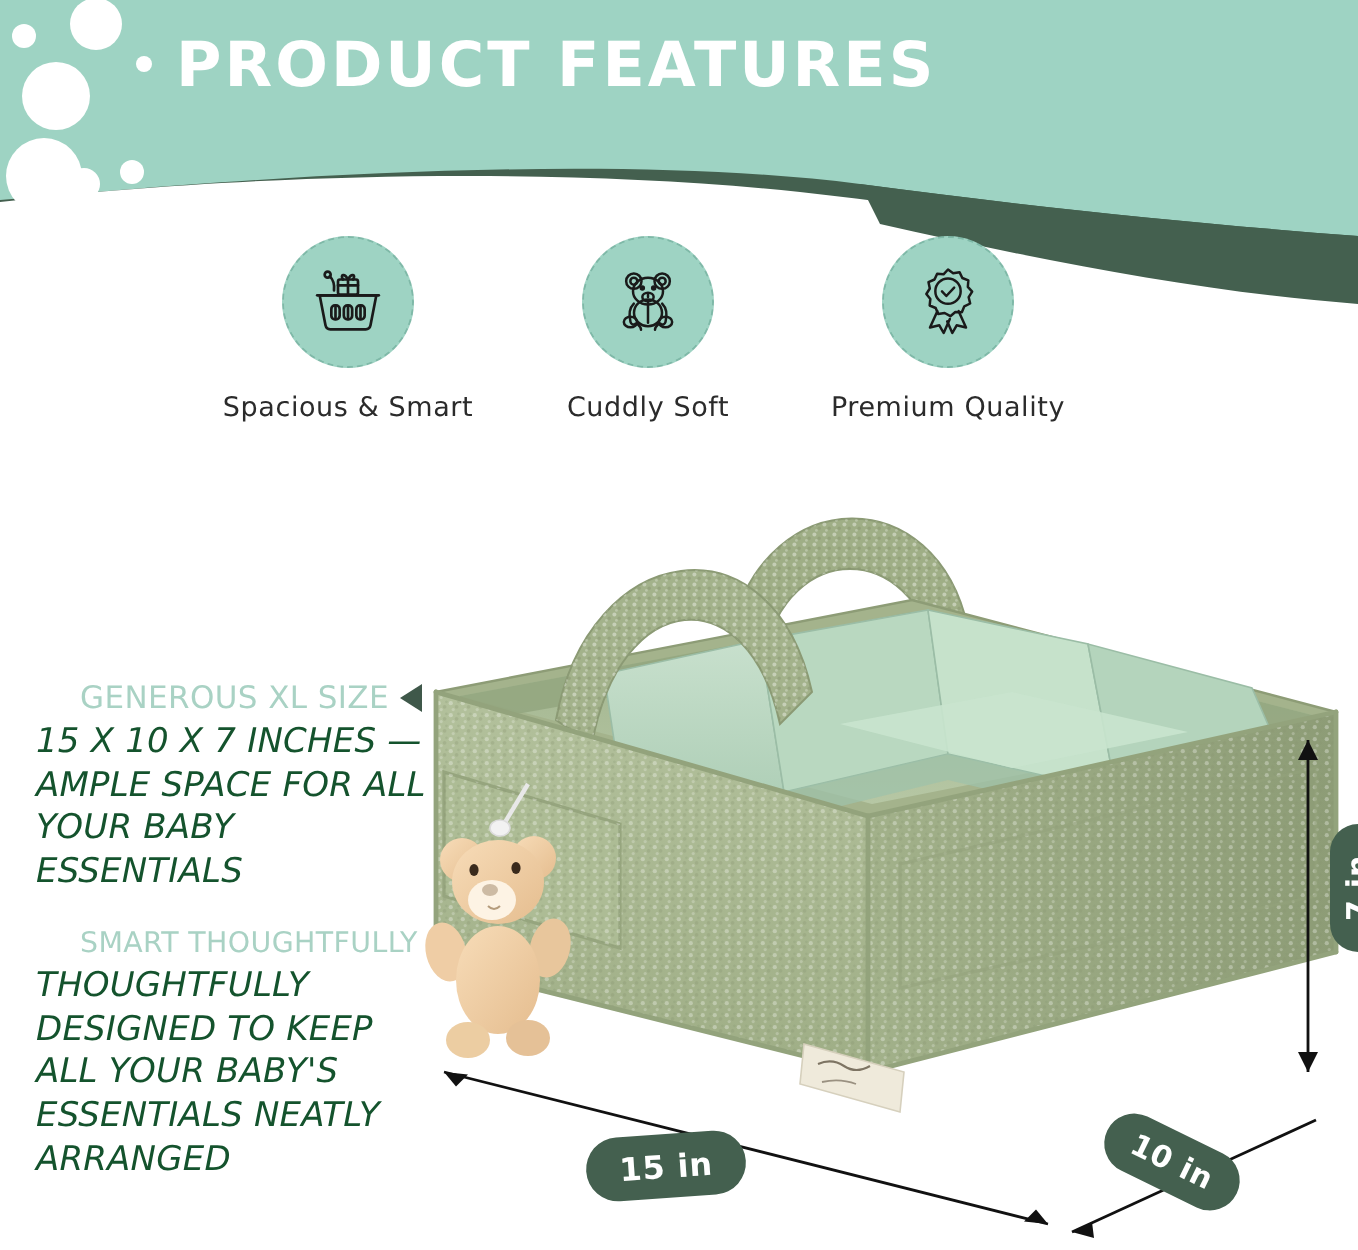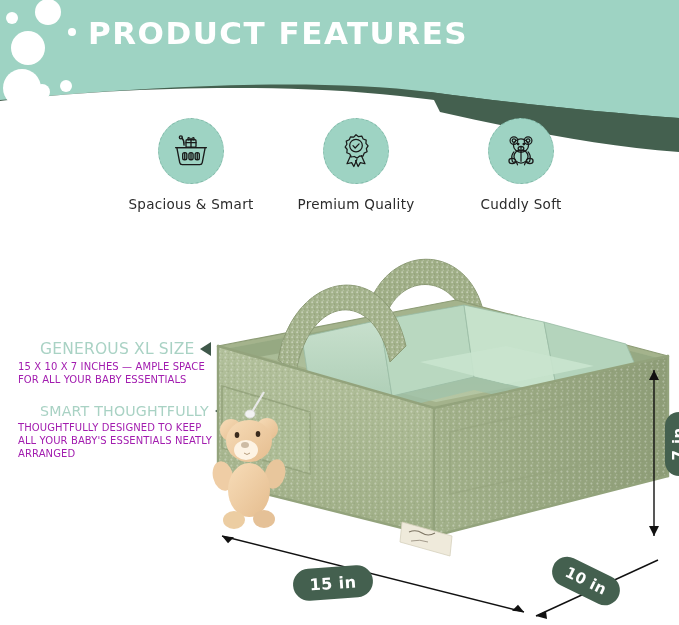--- a/index.html
+++ b/index.html
@@ -41,24 +41,23 @@
     color: #ffffff;
     line-height: 1.05;
     white-space: nowrap;
     font-family: "DejaVu Sans", sans-serif;
   }
 
   
   .feature-row {
     position: absolute;
     top: 118px;
-    left: 116px;
+    left: 99px;
     width: 480px;
     display: flex;
-    justify-content: space-between;
     align-items: flex-start;
   }
   .feature-item {
     display: flex;
     flex-direction: column;
     align-items: center;
     width: 150px;
   }
   .feature-circle {
     width: 66px;
@@ -106,25 +105,26 @@
   }
   .block-heading.small { font-size: 14.2px; }
   .arrow-marker {
     width: 0; height: 0;
     border-top: 7px solid transparent;
     border-bottom: 7px solid transparent;
     border-right: 11px solid #3f584a;
     flex: 0 0 auto;
   }
   .block-body {
-    font-size: 10px;
+    font-size: 17px;
     line-height: 1.27;
-    color: #a21caf;
+    color: #14532d;
     letter-spacing: 0.1px;
     font-family: "DejaVu Sans", sans-serif;
+    font-style: italic;
   }
 
   
   .product-area {
     position: absolute;
     left: 206px;
     top: 236px;
     width: 473px;
     height: 389px;
   }
@@ -202,33 +202,20 @@
           <path d="M21 10.5 c-2-3 1-4 3 0 c2-4 5-3 3 0"></path>
           <path d="M13 8.5 c2 2 3 5 2.6 8.5"></path>
           <circle cx="11.8" cy="7.6" r="1.8"></circle>
           <path d="M16.5 27 v6.5 M24 27 v6.5 M31.5 27 v6.5"></path>
           <rect x="14" y="26" width="5" height="8.5" rx="2.2"></rect>
           <rect x="21.5" y="26" width="5" height="8.5" rx="2.2"></rect>
           <rect x="29" y="26" width="5" height="8.5" rx="2.2"></rect>
         </svg>
       </div>
       <div class="feature-label">Spacious &amp; Smart</div>
-    </div>
-
-    <div class="feature-item">
-      <div class="feature-circle">
-        <svg width="40" height="40" viewBox="0 0 48 48" fill="none" stroke="#1a1a1a" stroke-width="1.5" stroke-linecap="round" stroke-linejoin="round">
-          <path d="M24 4.5 l3.1 2.3 l3.8 -0.7 l1.7 3.5 l3.6 1.4 l-0.3 3.9 l2.6 2.9 l-2.1 3.3 l0.9 3.8 l-3.5 1.7 l-1.5 3.6 l-3.9 -0.2 l-3 2.5 l-3.4 -1.9 l-3.9 0.6 l-1.5 -3.6 l-3.6 -1.5 l0.4 -3.9 l-2.4 -3 l2.1 -3.3 l-0.8 -3.8 l3.6 -1.6 l1.6 -3.5 l3.8 0.4 Z"></path>
-          <circle cx="24" cy="17.5" r="7.6"></circle>
-          <path d="M20.4 17.6 l2.6 2.8 l4.7 -5"></path>
-          <path d="M17.6 29.5 l-4.4 9.8 l5.6 -1.3 l2.6 4.6 l3.7 -8.4"></path>
-          <path d="M30.4 29.5 l4.4 9.8 l-5.6 -1.3 l-2.6 4.6 l-3.1 -7"></path>
-        </svg>
-      </div>
-      <div class="feature-label">Premium Quality</div>
     </div>
 
     <div class="feature-item">
       <div class="feature-circle">
         <svg width="40" height="40" viewBox="0 0 48 48" fill="none" stroke="#1a1a1a" stroke-width="1.5" stroke-linecap="round" stroke-linejoin="round">
           <circle cx="15.5" cy="11.5" r="4.6"></circle>
           <circle cx="32.5" cy="11.5" r="4.6"></circle>
           <circle cx="15.5" cy="11.5" r="2.1"></circle>
           <circle cx="32.5" cy="11.5" r="2.1"></circle>
           <ellipse cx="24" cy="17.5" rx="9" ry="8"></ellipse>
@@ -240,20 +227,33 @@
           <path d="M15.5 25 c-2.5 2.5 -3 7 -2 11 c0.4 1.6 2 2 3 1"></path>
           <path d="M32.5 25 c2.5 2.5 3 7 2 11 c-0.4 1.6 -2 2 -3 1"></path>
           <ellipse cx="24" cy="30.5" rx="8.4" ry="8"></ellipse>
           <ellipse cx="13.5" cy="36" rx="4" ry="3.2"></ellipse>
           <ellipse cx="34.5" cy="36" rx="4" ry="3.2"></ellipse>
           <path d="M17.8 37.2 c1.6 1.6 2 2.6 2 3.4"></path>
           <path d="M30.2 37.2 c-1.6 1.6 -2 2.6 -2 3.4"></path>
         </svg>
       </div>
       <div class="feature-label">Cuddly Soft</div>
+    </div>
+
+    <div class="feature-item">
+      <div class="feature-circle">
+        <svg width="40" height="40" viewBox="0 0 48 48" fill="none" stroke="#1a1a1a" stroke-width="1.5" stroke-linecap="round" stroke-linejoin="round">
+          <path d="M24 4.5 l3.1 2.3 l3.8 -0.7 l1.7 3.5 l3.6 1.4 l-0.3 3.9 l2.6 2.9 l-2.1 3.3 l0.9 3.8 l-3.5 1.7 l-1.5 3.6 l-3.9 -0.2 l-3 2.5 l-3.4 -1.9 l-3.9 0.6 l-1.5 -3.6 l-3.6 -1.5 l0.4 -3.9 l-2.4 -3 l2.1 -3.3 l-0.8 -3.8 l3.6 -1.6 l1.6 -3.5 l3.8 0.4 Z"></path>
+          <circle cx="24" cy="17.5" r="7.6"></circle>
+          <path d="M20.4 17.6 l2.6 2.8 l4.7 -5"></path>
+          <path d="M17.6 29.5 l-4.4 9.8 l5.6 -1.3 l2.6 4.6 l3.7 -8.4"></path>
+          <path d="M30.4 29.5 l4.4 9.8 l-5.6 -1.3 l-2.6 4.6 l-3.1 -7"></path>
+        </svg>
+      </div>
+      <div class="feature-label">Premium Quality</div>
     </div>
 
   </div>
 
   <div class="left-blocks">
 
     <div class="text-block">
       <div class="block-head-row">
         <span class="block-heading">GENEROUS XL SIZE</span>
         <span class="arrow-marker"></span>

